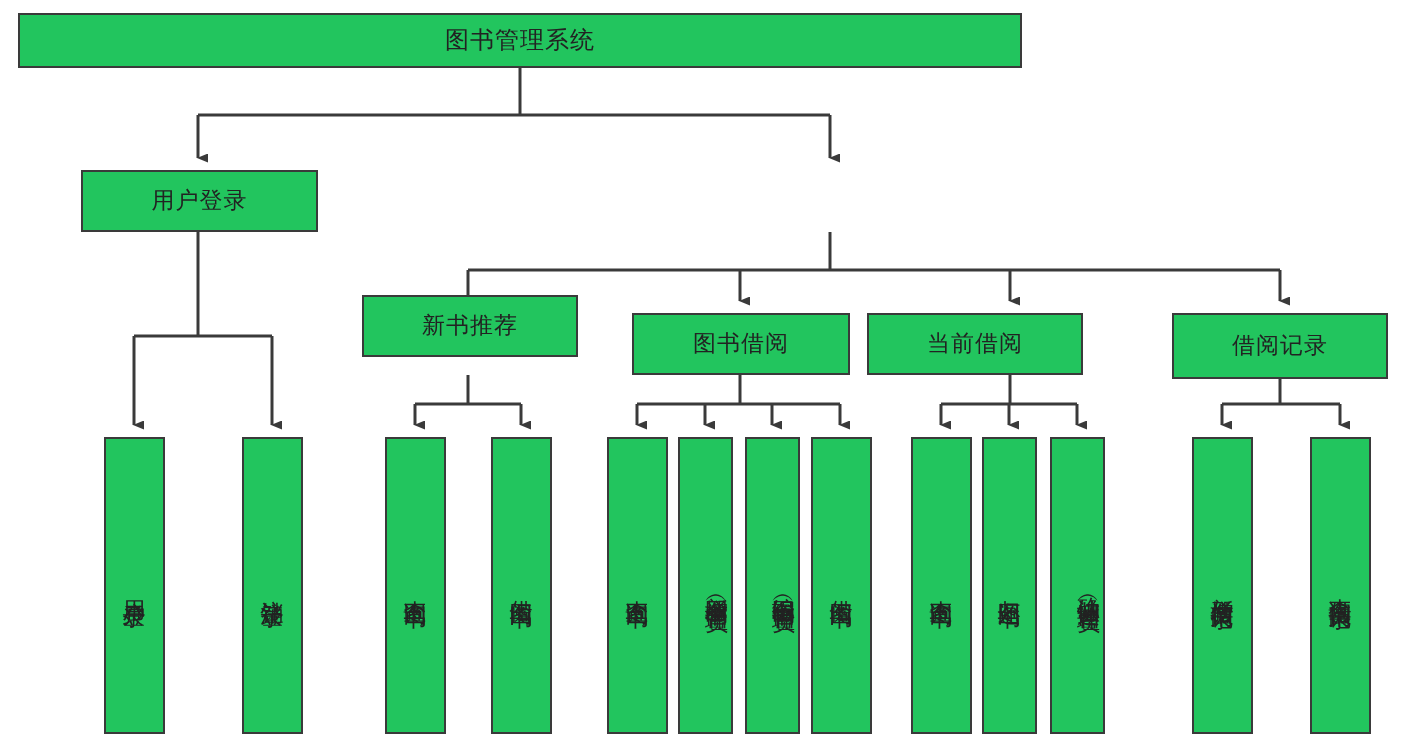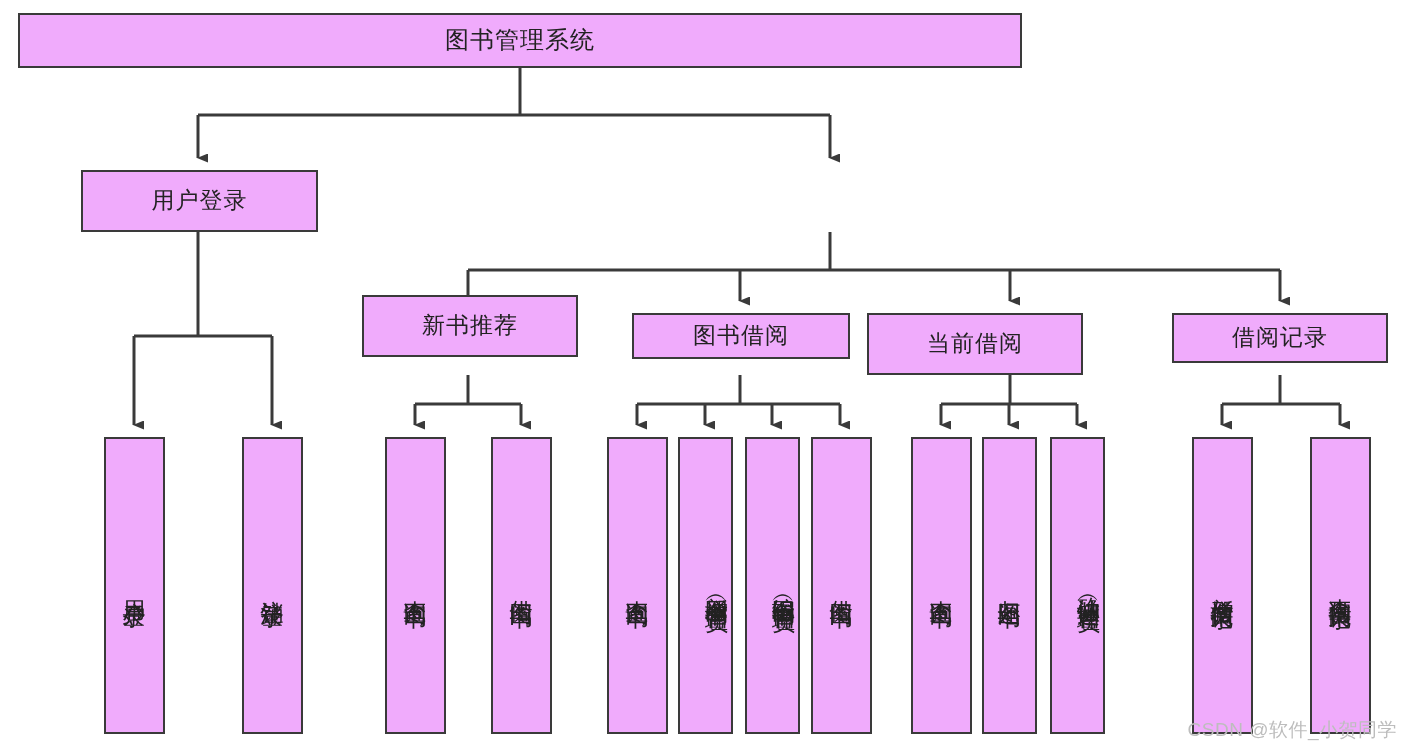--- a/index.html
+++ b/index.html
@@ -23,21 +23,21 @@
     left: 0;
     top: 0;
     width: 1405px;
     height: 747px;
     pointer-events: none;
   }
   .node {
     position: absolute;
     box-sizing: border-box;
     border: 2.5px solid #3a3a3a;
-    background: #f0abfc;
+    background: #22c55e;
     color: #222222;
     display: flex;
     align-items: center;
     justify-content: center;
     text-align: center;
   }
   .node-h {
     font-size: 23px;
     line-height: 1.1;
     letter-spacing: 1px;
@@ -132,27 +132,27 @@
     <span>图书管理系统</span>
   </div>
 
   <div class="node node-h" style="left:81px; top:170px; width:237px; height:62px;">
     <span>用户登录</span>
   </div>
 
   <div class="node node-h" style="left:362px; top:295px; width:216px; height:62px;">
     <span>新书推荐</span>
   </div>
-  <div class="node node-h" style="left:632px; top:313px; width:218px; height:46px;">
+  <div class="node node-h" style="left:632px; top:313px; width:218px; height:62px;">
     <span>图书借阅</span>
   </div>
   <div class="node node-h" style="left:867px; top:313px; width:216px; height:62px;">
     <span>当前借阅</span>
   </div>
-  <div class="node node-h" style="left:1172px; top:313px; width:216px; height:50px;">
+  <div class="node node-h" style="left:1172px; top:313px; width:216px; height:66px;">
     <span>借阅记录</span>
   </div>
 
   <div class="node node-v v-center" style="left:104px; top:437px; width:61px; height:297px;">
     <span>用户登录</span>
   </div>
   <div class="node node-v v-center" style="left:242px; top:437px; width:61px; height:297px;">
     <span>注销登录</span>
   </div>
 
@@ -186,15 +186,14 @@
     <span>确认归还（管理员）</span>
   </div>
 
   <div class="node node-v v-center" style="left:1192px; top:437px; width:61px; height:297px;">
     <span>新增借阅记录</span>
   </div>
   <div class="node node-v v-center" style="left:1310px; top:437px; width:61px; height:297px;">
     <span>查询借阅记录</span>
   </div>
 
-  <div class="watermark">CSDN @软件_小贺同学</div>
 
 </div>
 
 </body></html>

